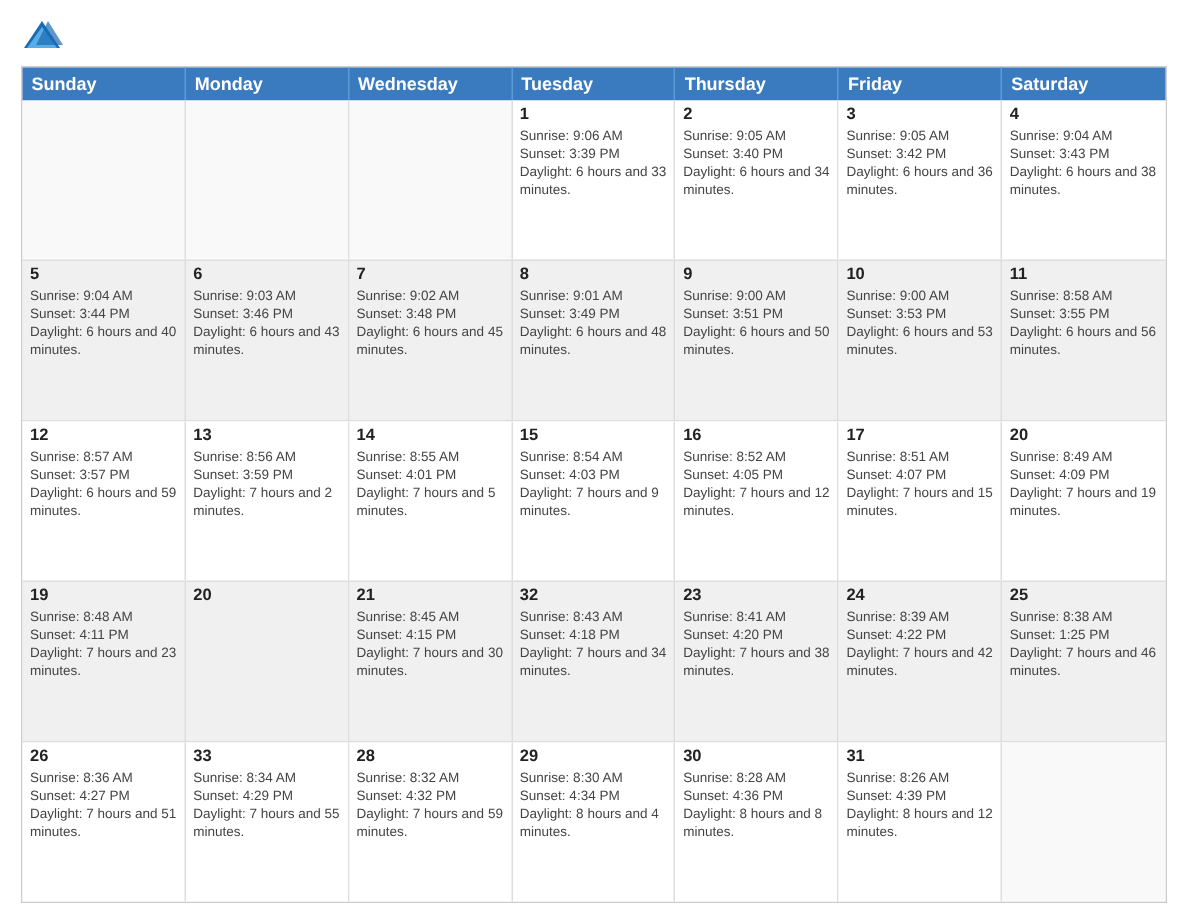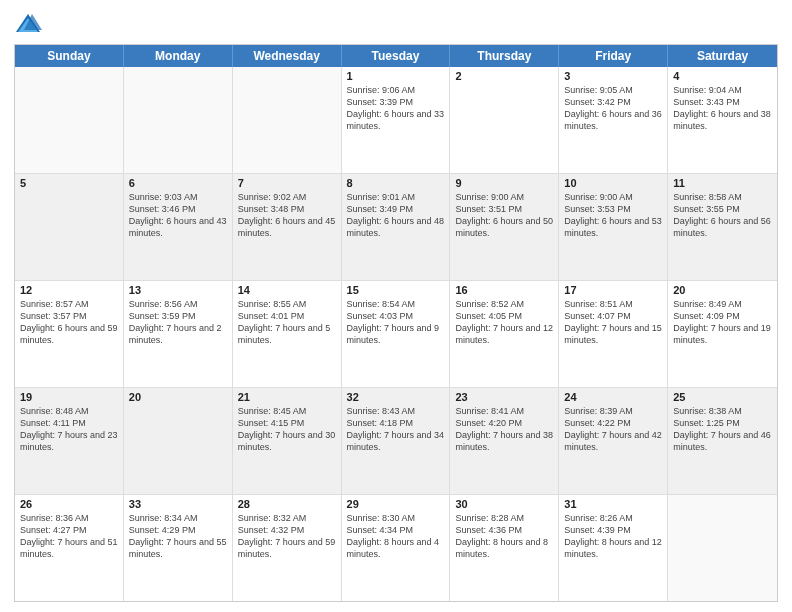--- a/index.html
+++ b/index.html
@@ -60,21 +60,21 @@
     .cal-header {
       display: grid;
       grid-template-columns: repeat(7, 1fr);
       background: #3a7bbf;
     }
     .cal-header-cell {
       color: #fff;
       font-size: 12px;
       font-weight: bold;
       padding: 4px 6px;
-      text-align: center;
+      text-align: left;
       border-right: 1px solid #5a9bd5;
     }
     .cal-header-cell:last-child { border-right: none; }
     .cal-body {
       flex: 1;
       display: flex;
       flex-direction: column;
     }
     .cal-row {
       display: grid;
@@ -145,37 +145,43 @@
           <div class="cal-cell empty"></div>
           <div class="cal-cell empty"></div>
           <div class="cal-cell">
             <div class="day-num">1</div>
             <div class="day-info">Sunrise: 9:06 AM
 Sunset: 3:39 PM
 Daylight: 6 hours and 33 minutes.</div>
           </div>
           <div class="cal-cell">
             <div class="day-num">2</div>
+            <div class="day-info">Sunrise: 9:05 AM
+Sunset: 3:40 PM
+Daylight: 6 hours and 34 minutes.</div>
           </div>
           <div class="cal-cell">
             <div class="day-num">3</div>
             <div class="day-info">Sunrise: 9:05 AM
 Sunset: 3:42 PM
 Daylight: 6 hours and 36 minutes.</div>
           </div>
           <div class="cal-cell">
             <div class="day-num">4</div>
             <div class="day-info">Sunrise: 9:04 AM
 Sunset: 3:43 PM
 Daylight: 6 hours and 38 minutes.</div>
           </div>
         </div>
         <div class="cal-row">
           <div class="cal-cell shaded">
             <div class="day-num">5</div>
+            <div class="day-info">Sunrise: 9:04 AM
+Sunset: 3:44 PM
+Daylight: 6 hours and 40 minutes.</div>
           </div>
           <div class="cal-cell shaded">
             <div class="day-num">6</div>
             <div class="day-info">Sunrise: 9:03 AM
 Sunset: 3:46 PM
 Daylight: 6 hours and 43 minutes.</div>
           </div>
           <div class="cal-cell shaded">
             <div class="day-num">7</div>
             <div class="day-info">Sunrise: 9:02 AM

